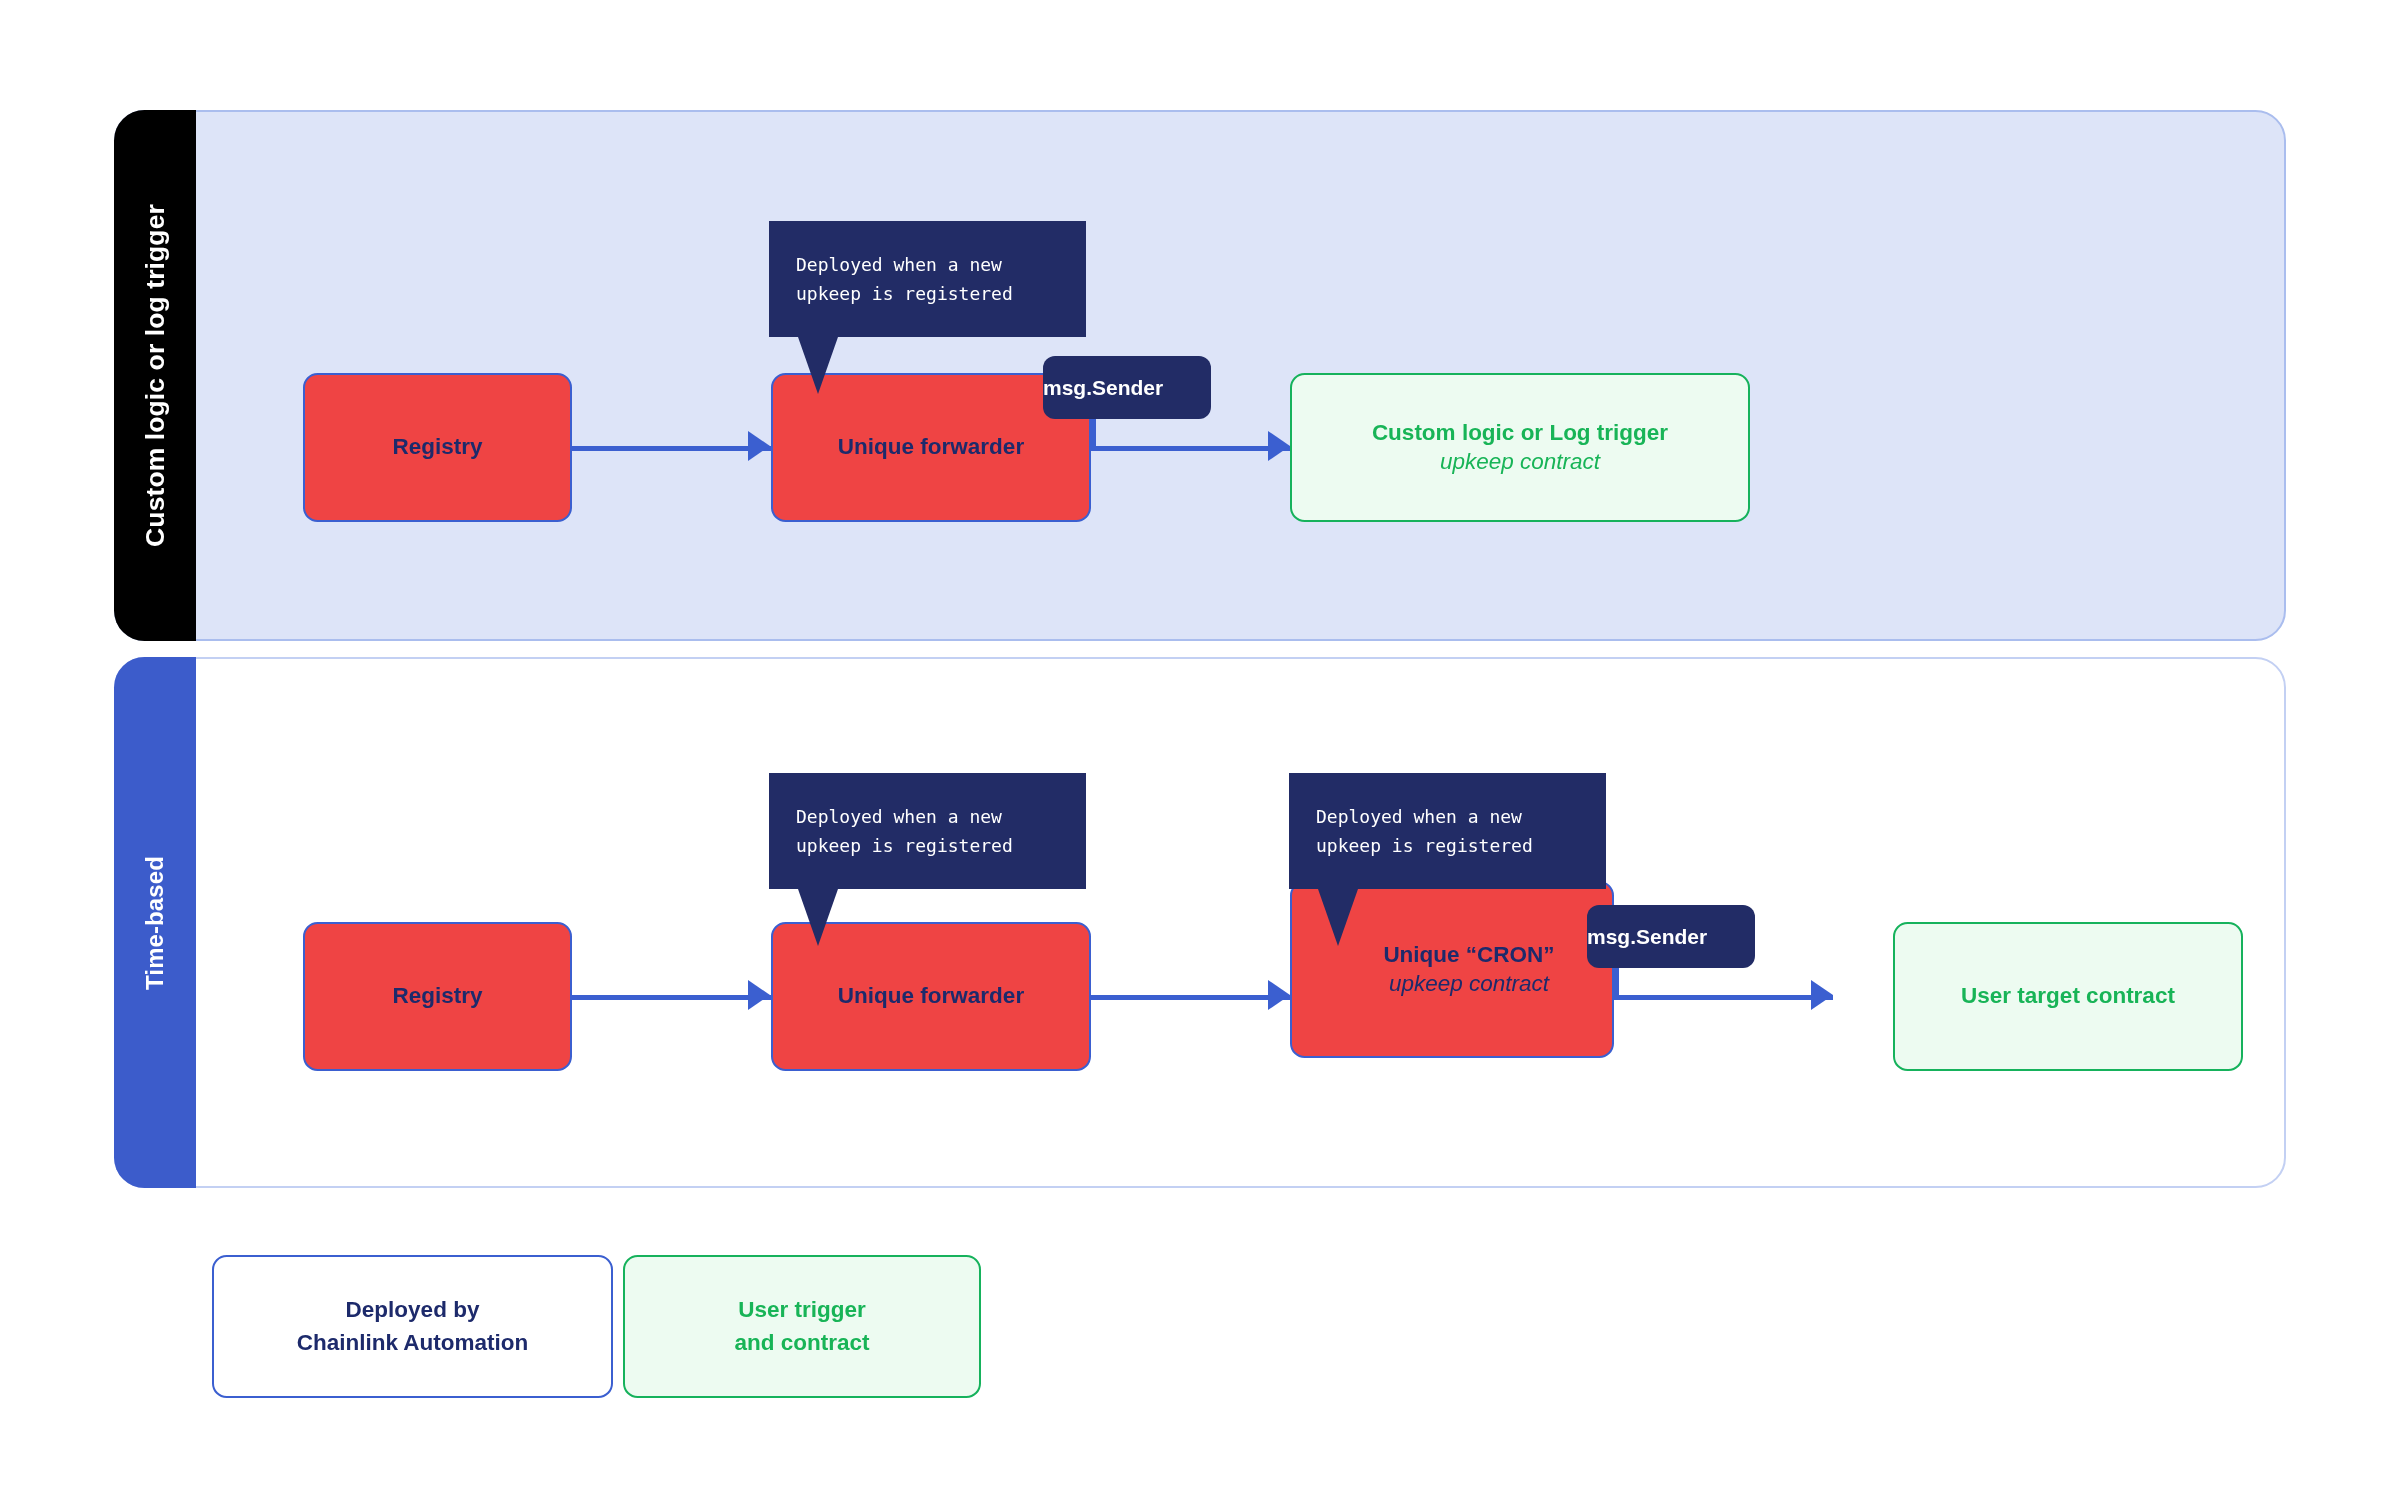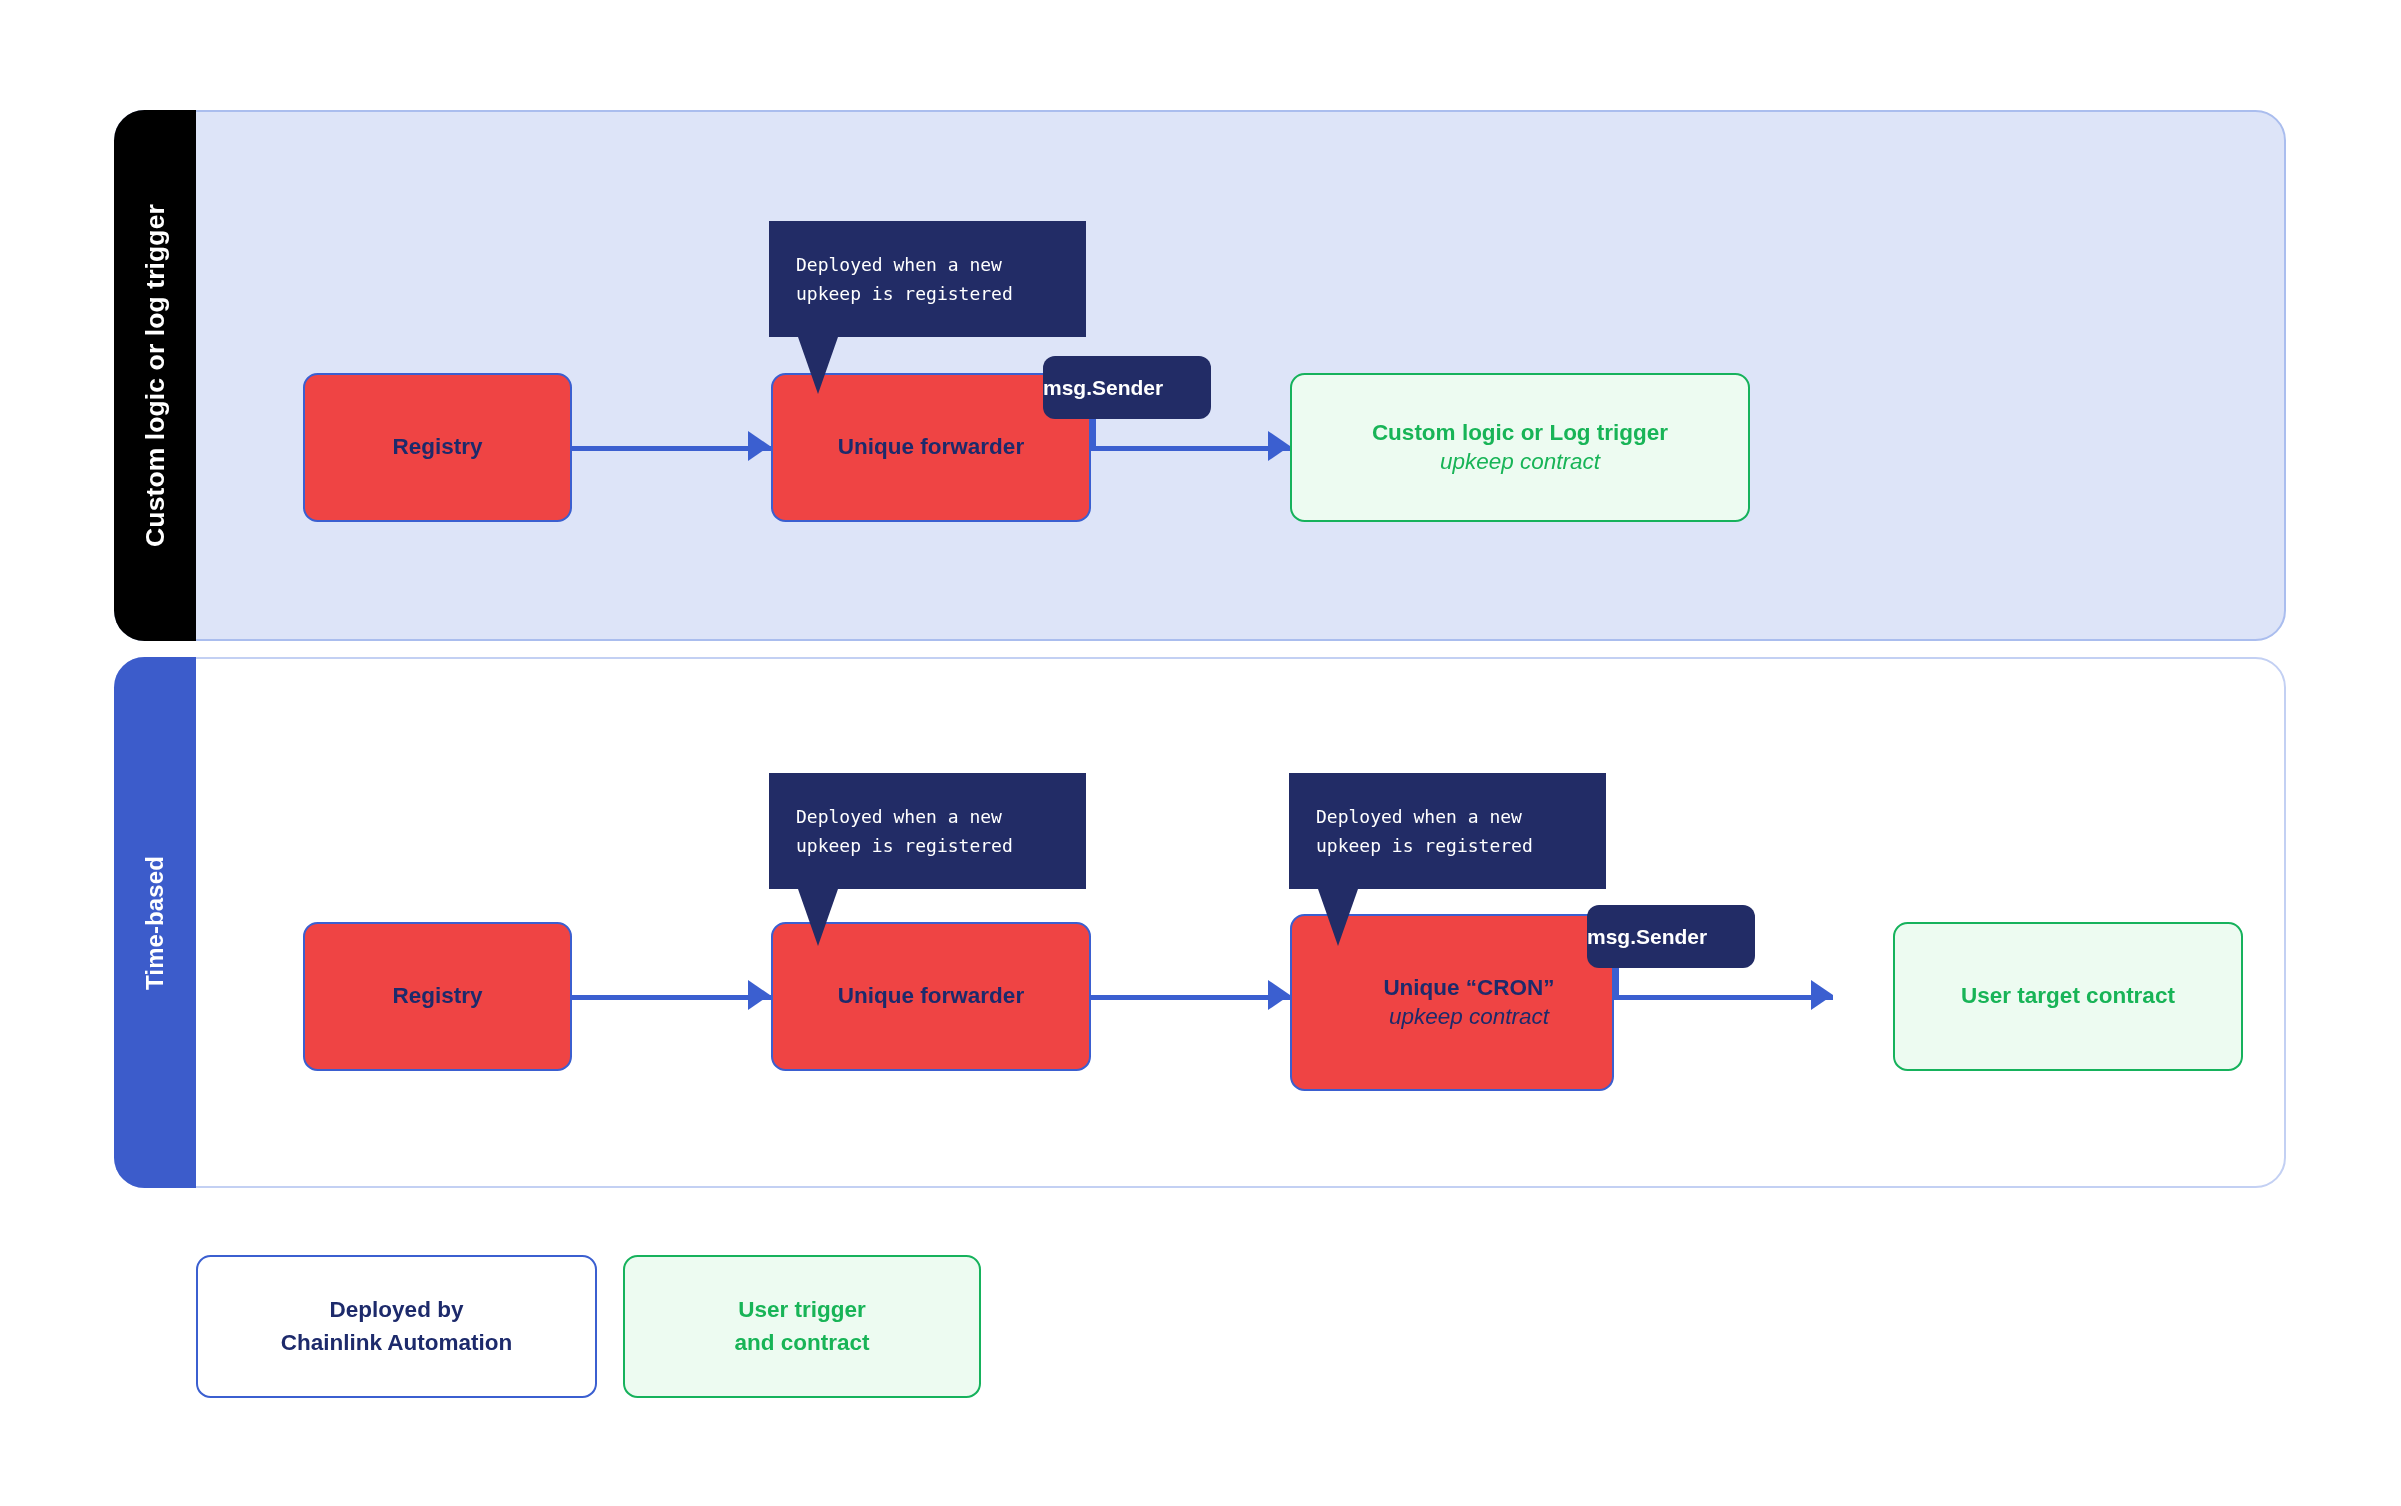--- a/index.html
+++ b/index.html
@@ -225,21 +225,21 @@
   <div class="conn conn-v" style="left:1614px;top:934px;height:66px;"></div>
 
   <div class="node node-blue" style="left:303px;top:922px;width:269px;height:149px;">
     <span class="l1">Registry</span>
   </div>
 
   <div class="node node-blue" style="left:771px;top:922px;width:320px;height:149px;">
     <span class="l1">Unique forwarder</span>
   </div>
 
-  <div class="node node-blue" style="left:1290px;top:914px;width:324px;height:177px;padding-left:34px;">
+  <div class="node node-blue" style="left:1290px;top:881px;width:324px;height:177px;padding-left:34px;">
     <span class="l1">Unique “CRON”</span>
     <span class="l2">upkeep contract</span>
   </div>
 
   <div class="node node-green" style="left:1893px;top:922px;width:350px;height:149px;">
     <span class="l1">User target contract</span>
   </div>
 
   <div class="callout" style="left:769px;top:773px;width:317px;">
     <span class="cline">Deployed when a new</span>
@@ -250,21 +250,21 @@
   <div class="callout" style="left:1289px;top:773px;width:317px;">
     <span class="cline">Deployed when a new</span>
     <span class="cline">upkeep is registered</span>
     <span class="tail"></span>
   </div>
 
   <div class="badge" style="left:1587px;top:905px;width:168px;height:63px;">
     <span>msg.Sender</span>
   </div>
 
-  <div class="legend-box legend-blue" style="left:196px;top:1255px;width:401px;height:143px;">
+  <div class="legend-box legend-blue" style="left:212px;top:1255px;width:401px;height:143px;">
     <span>Deployed by</span>
     <span>Chainlink Automation</span>
   </div>
 
   <div class="legend-box legend-green" style="left:623px;top:1255px;width:358px;height:143px;">
     <span>User trigger</span>
     <span>and contract</span>
   </div>
 
 </div>

